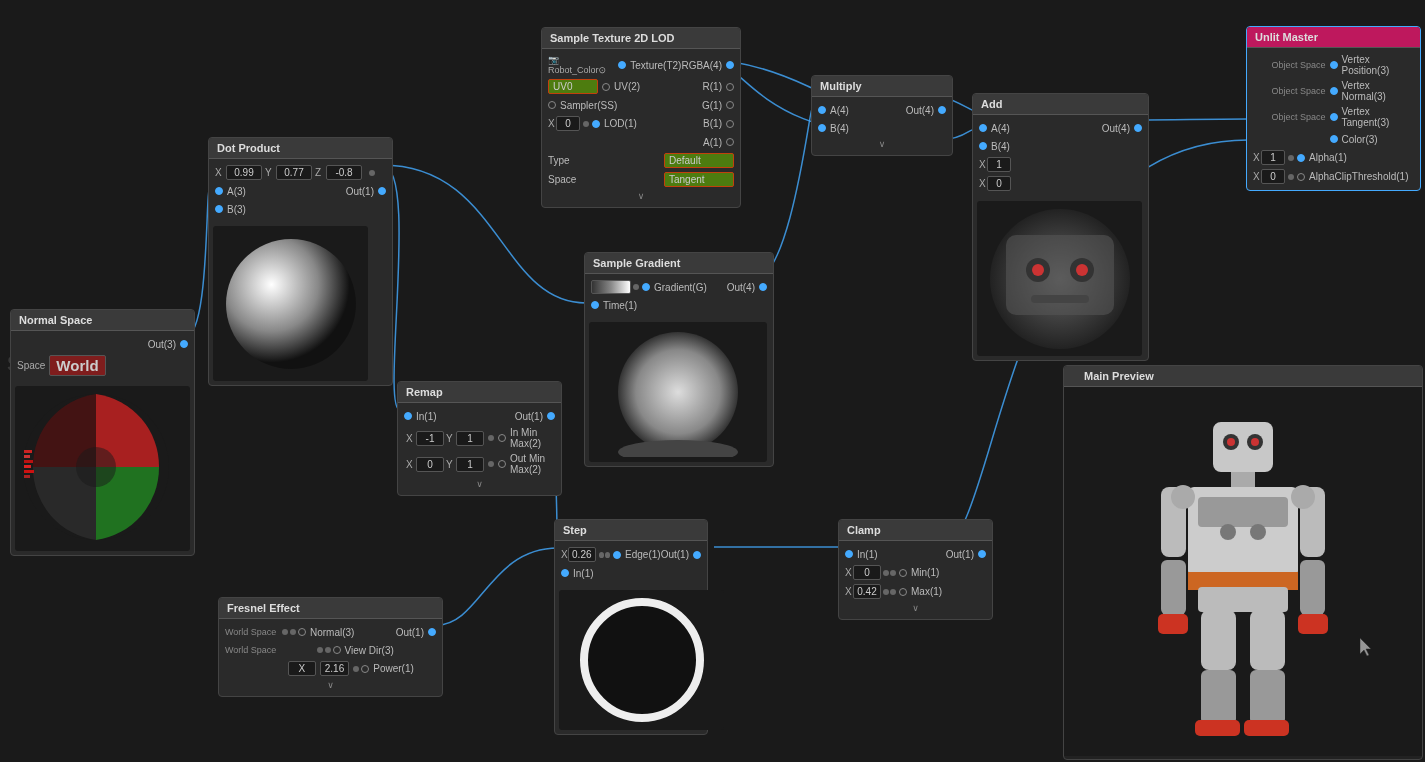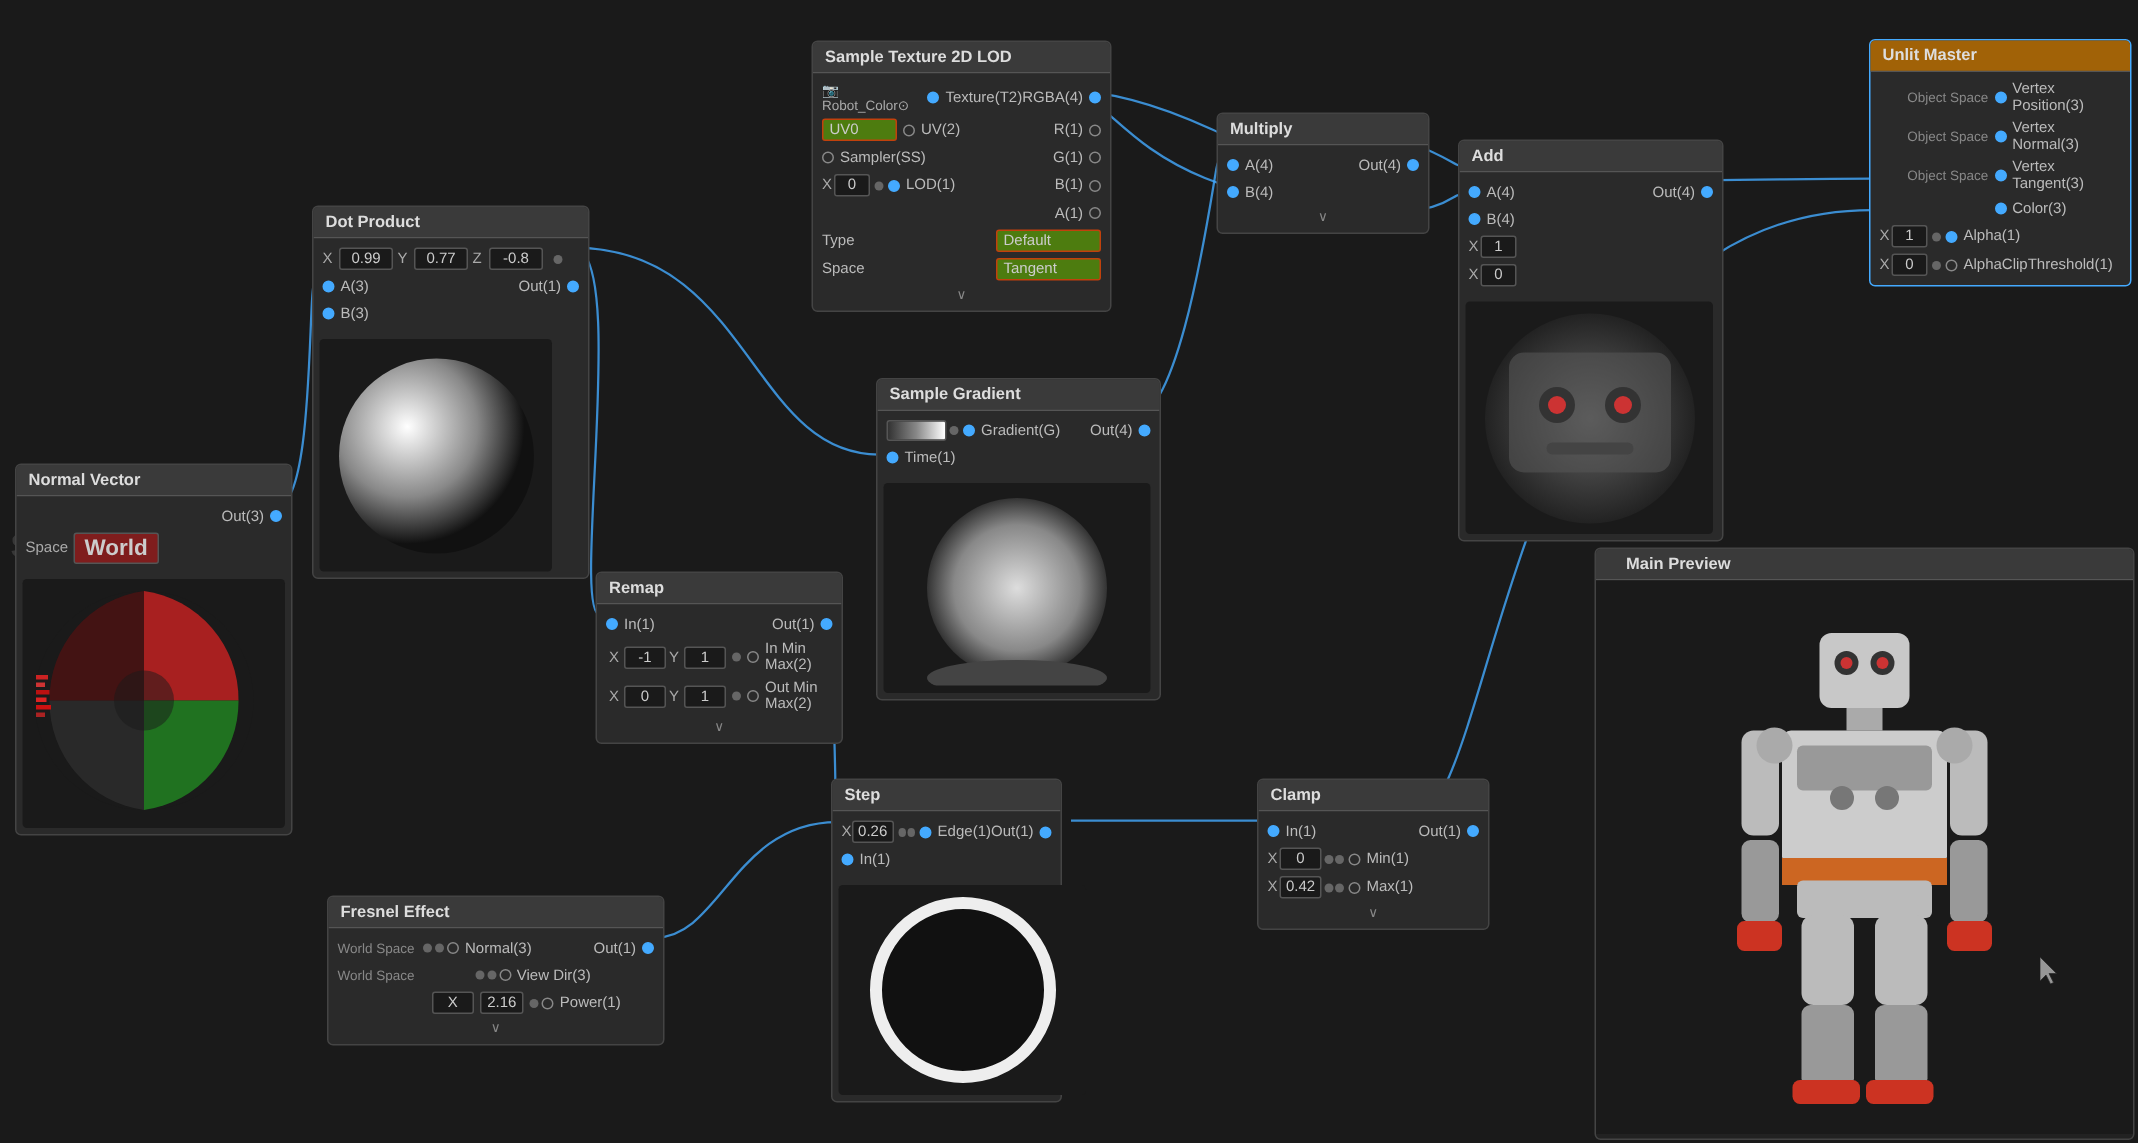--- a/index.html
+++ b/index.html
@@ -145,21 +145,21 @@
       align-items: center;
       justify-content: center;
     }
 
     
     .unlit-master {
       border: 1.5px solid #4af;
     }
 
     .unlit-master .node-header {
-      background: #a16207;
+      background: #be185d;
     }
 
     .gradient-bar {
       background: linear-gradient(to right, #333, #888, #fff);
       height: 14px;
       width: 40px;
       border-radius: 2px;
       border: 1px solid #555;
     }
 
@@ -296,21 +296,21 @@
           <stop offset="100%" stop-color="#111"></stop>
         </radialGradient>
       </defs>
       <circle cx="70" cy="70" r="65" fill="url(#sphere1)"></circle>
     </svg>
   </div>
 </div>
 
 <div class="node" style="left:10px; top:298px; width:185px;">
   <div class="node-header">
-    <span>Normal Vector</span>
+    <span>Normal Space</span>
   </div>
   <div class="node-body">
     <div class="node-row">
       <span class="label right">Out(3)</span>
       <span class="port right connected"></span>
     </div>
     <div class="node-row">
       <span class="space-label">Space</span>
       <div class="world-dropdown">World</div>
     </div>

